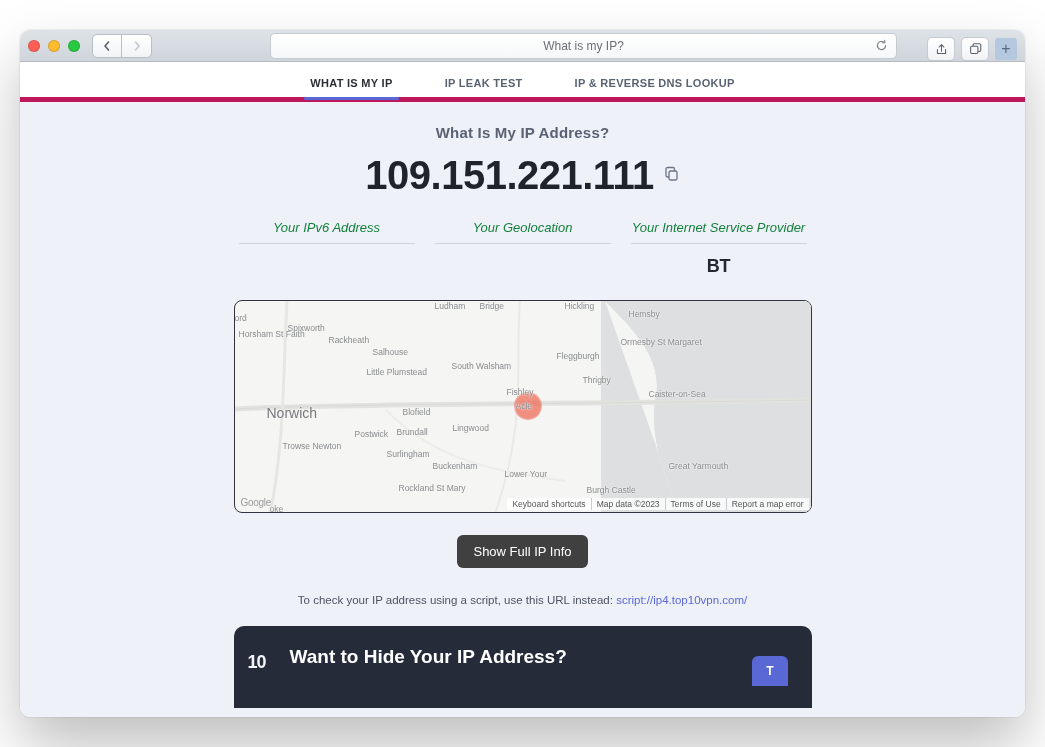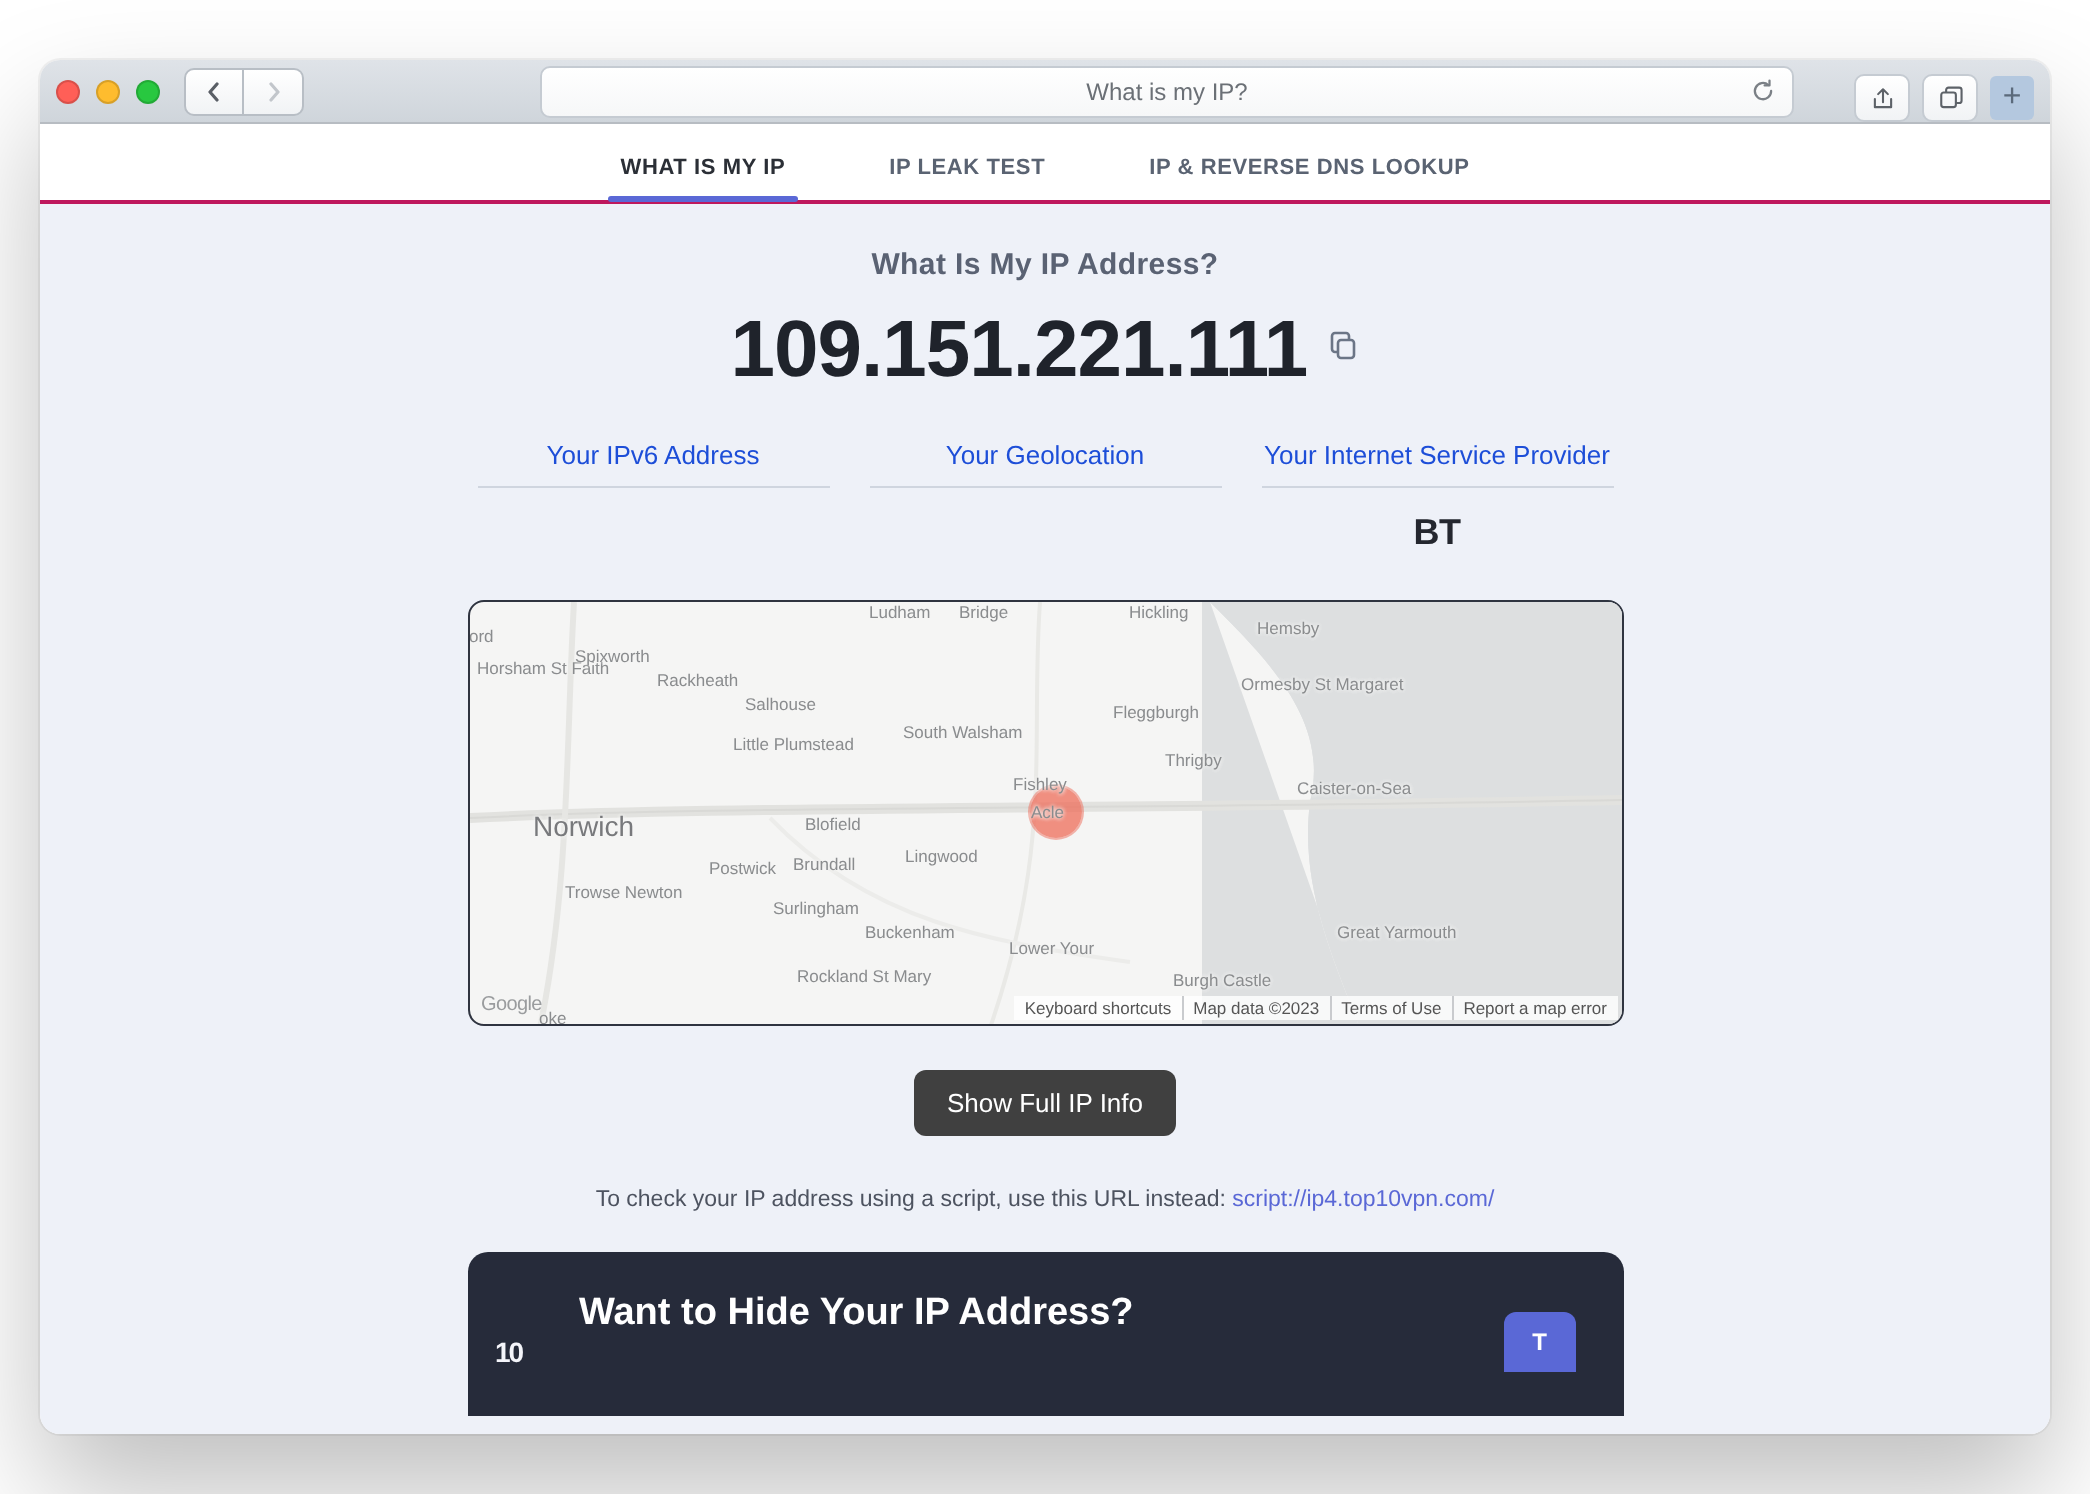--- a/index.html
+++ b/index.html
@@ -20,55 +20,55 @@
   .nav-btn svg { width:10px; height:10px; }
   .spacer-sm { width: 110px; }
   .addr { flex:1; height:26px; background: linear-gradient(#ffffff,#f6f7f8); border:1px solid #c5cbd2; border-radius:5px; display:flex; align-items:center; justify-content:center; position:relative; font-size:12px; color:#6b7076; margin-right: 120px; }
   .addr .reload { position:absolute; right:8px; top:5px; color:#7b8086; }
   .right-tools { position:absolute; right:8px; top:7px; display:flex; gap:6px; align-items:center; }
   .tool-btn { width:28px; height:24px; background: linear-gradient(#ffffff,#f1f3f5); border:1px solid #c5cbd2; border-radius:5px; display:flex; align-items:center; justify-content:center; color:#5d6268; }
   .tab-plus { width:22px; height:22px; background:#b4c8df; border-radius:3px; display:flex; align-items:center; justify-content:center; color:#5b6a7b; font-size:16px; font-weight:400;}
 
   
   .page { position:absolute; top:38px; left:0; right:0; bottom:0; background:#eef1f8; overflow:hidden; }
-  .tabs-bar { background:#ffffff; border-bottom:2px solid #be185d; display:flex; justify-content:center; gap:40px; height:34px; align-items:center; }
+  .tabs-bar { background:#ffffff; border-bottom:5px solid #be185d; display:flex; justify-content:center; gap:40px; height:34px; align-items:center; }
   .tab { font-size:11px; font-weight:700; letter-spacing:0.3px; color:#5a6372; padding:10px 6px; position:relative; }
   .tab.active { color:#2b2f36; }
   .tab.active::after { content:""; position:absolute; left:0; right:0; bottom:-1px; height:3px; background:#5a68d6; border-radius:2px; }
 
   .content { padding: 22px 0 0 0; text-align:center; color:#353a44; }
   .heading { font-size:15px; font-weight:700; color:#5a6273; letter-spacing:0.2px; }
   .ip-row { display:flex; align-items:center; justify-content:center; gap:10px; margin-top:12px; }
   .ip-addr { font-size:40px; font-weight:800; letter-spacing:-0.5px; color:#1f232b; }
   .copy-icon { color:#6b7586; }
 
   .info-cards { display:flex; justify-content:center; gap:0; margin-top:22px; }
   .card { width:196px; padding:0 10px; }
-  .card-label { font-size:13px; color:#1d4ed8; padding-bottom:8px; border-bottom:1px solid #cfd5df; margin-bottom:10px; }
+  .card-label { font-size:13px; color:#15803d; padding-bottom:8px; border-bottom:1px solid #cfd5df; margin-bottom:10px;font-style:italic; }
   .card-value { font-size:18px; font-weight:800; color:#24272f; line-height:1.35; letter-spacing:-0.2px; }
 
   .map-wrap { margin:22px auto 0 auto; width:578px; height:213px; border:1px solid #2f3440; border-radius:8px; overflow:hidden; position:relative; background:#f5f5f4; }
   
   .map-bg { position:absolute; inset:0; }
   .water { position:absolute; top:0; right:0; width:210px; height:100%; background:#dddfe0; }
   .map-label { position:absolute; font-size:8.5px; color:#8a8c8e; white-space:nowrap; text-shadow: 0 0 2px #f5f5f4, 0 0 2px #f5f5f4; }
   .map-label.big { font-size:14px; color:#78797c; font-weight:400; }
   .map-marker { position:absolute; width:26px; height:26px; border-radius:50%; background:rgba(238,108,89,0.75); left:280px; top:92px; box-shadow:0 0 0 1px rgba(238,108,89,0.5);}
   .google-logo { position:absolute; left:6px; bottom:4px; font-size:10px; color:#9a9c9e; font-family: Arial, sans-serif; letter-spacing:-0.3px; }
   .map-attrib { position:absolute; right:2px; bottom:2px; display:flex; gap:0; font-size:8.5px; color:#555; background:rgba(255,255,255,0.8); }
   .map-attrib span { padding:1px 5px; border-left:1px solid #c9cbce; }
   .map-attrib span:first-child { border-left:none; }
 
   .cta-btn { display:inline-block; margin-top:22px; background:#404040; color:#fff; font-size:13px; font-weight:500; padding:9px 16px; border-radius:6px; border:none; }
 
   .hint { margin-top:26px; font-size:11.5px; color:#4d5360; }
   .hint a { color:#5a68d6; text-decoration:none; }
 
   .promo { margin:20px auto 0 auto; width:578px; background:#262b3a; border-radius:10px 10px 0 0; padding:20px 24px 40px 56px; text-align:left; position:relative; color:#fff; }
-  .promo-logo { position:absolute; left:14px; top:26px; font-size:14px; font-weight:900; color:#f4f5fa; letter-spacing:-1px;margin-top:16px; }
+  .promo-logo { position:absolute; left:14px; top:26px; font-size:18px; font-weight:900; color:#f4f5fa; letter-spacing:-1px; }
   .promo-title { font-size:19px; font-weight:800; }
   .promo-btn { position:absolute; right:24px; top:30px; background:#5a68d6; color:#fff; font-size:12px; font-weight:600; padding:8px 14px; border-radius:6px 6px 0 0; border:none; }
   
 </style>
 </head>
 <body>
 
 <div class="shadow-frame">
 
   <div class="titlebar">

